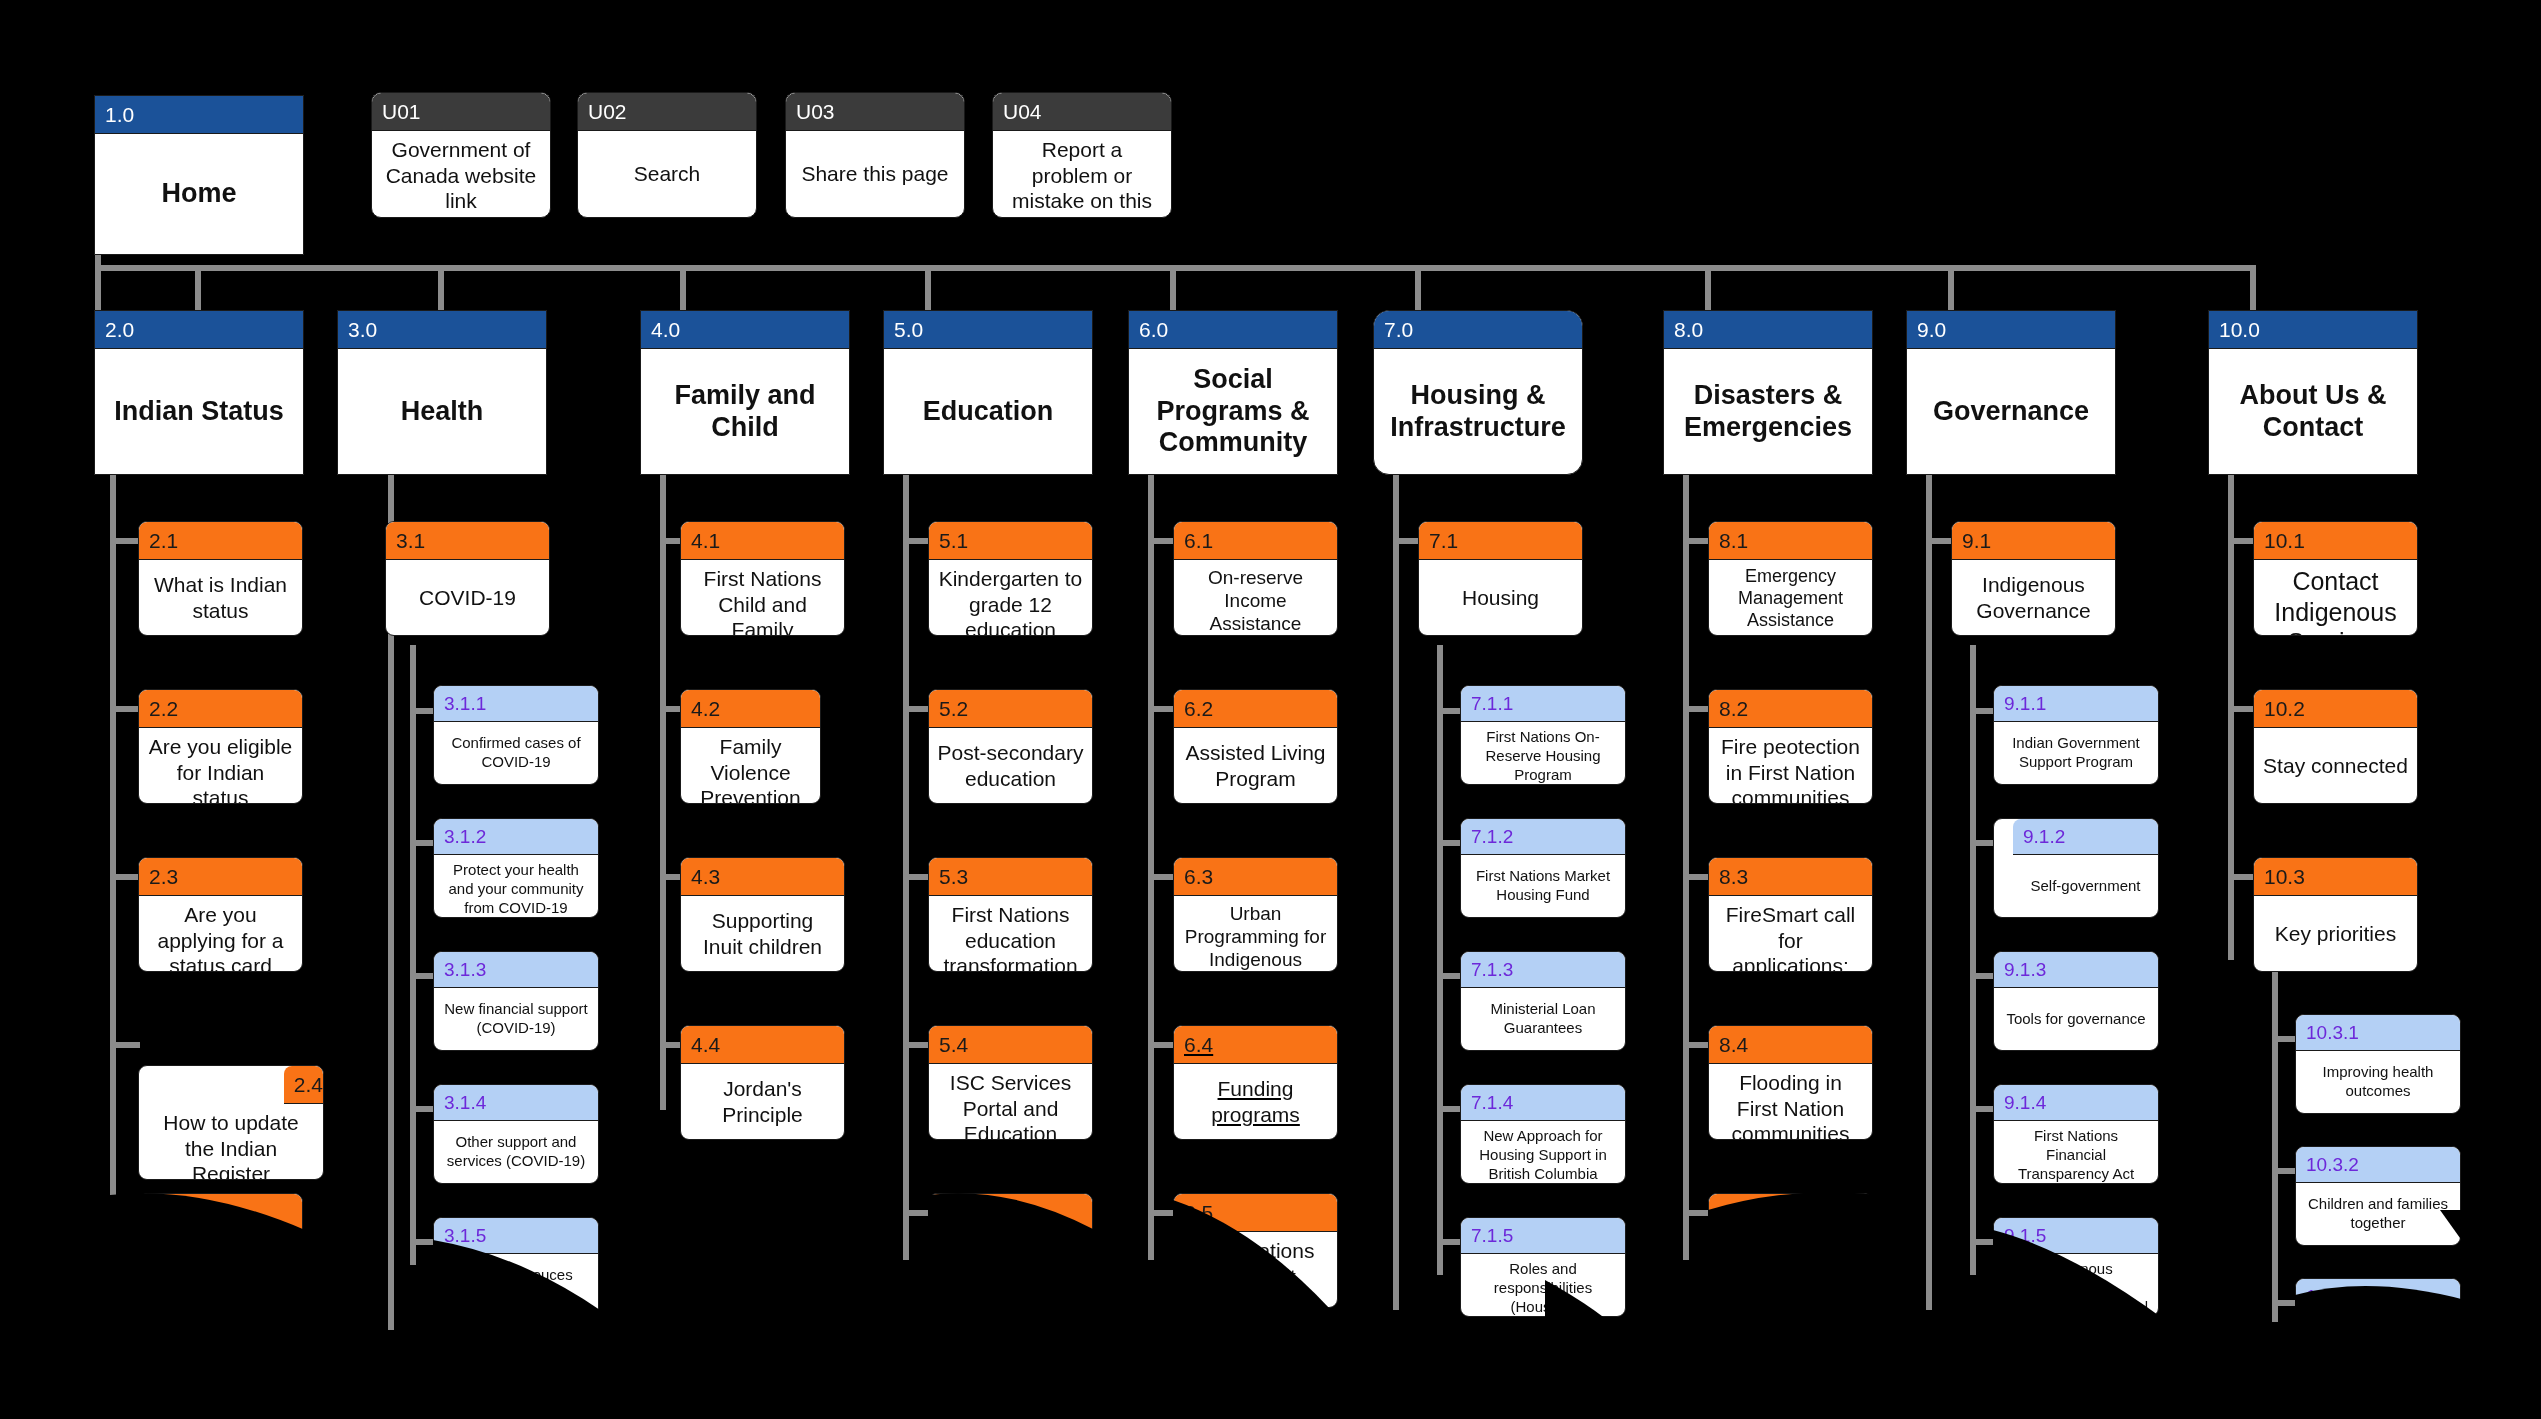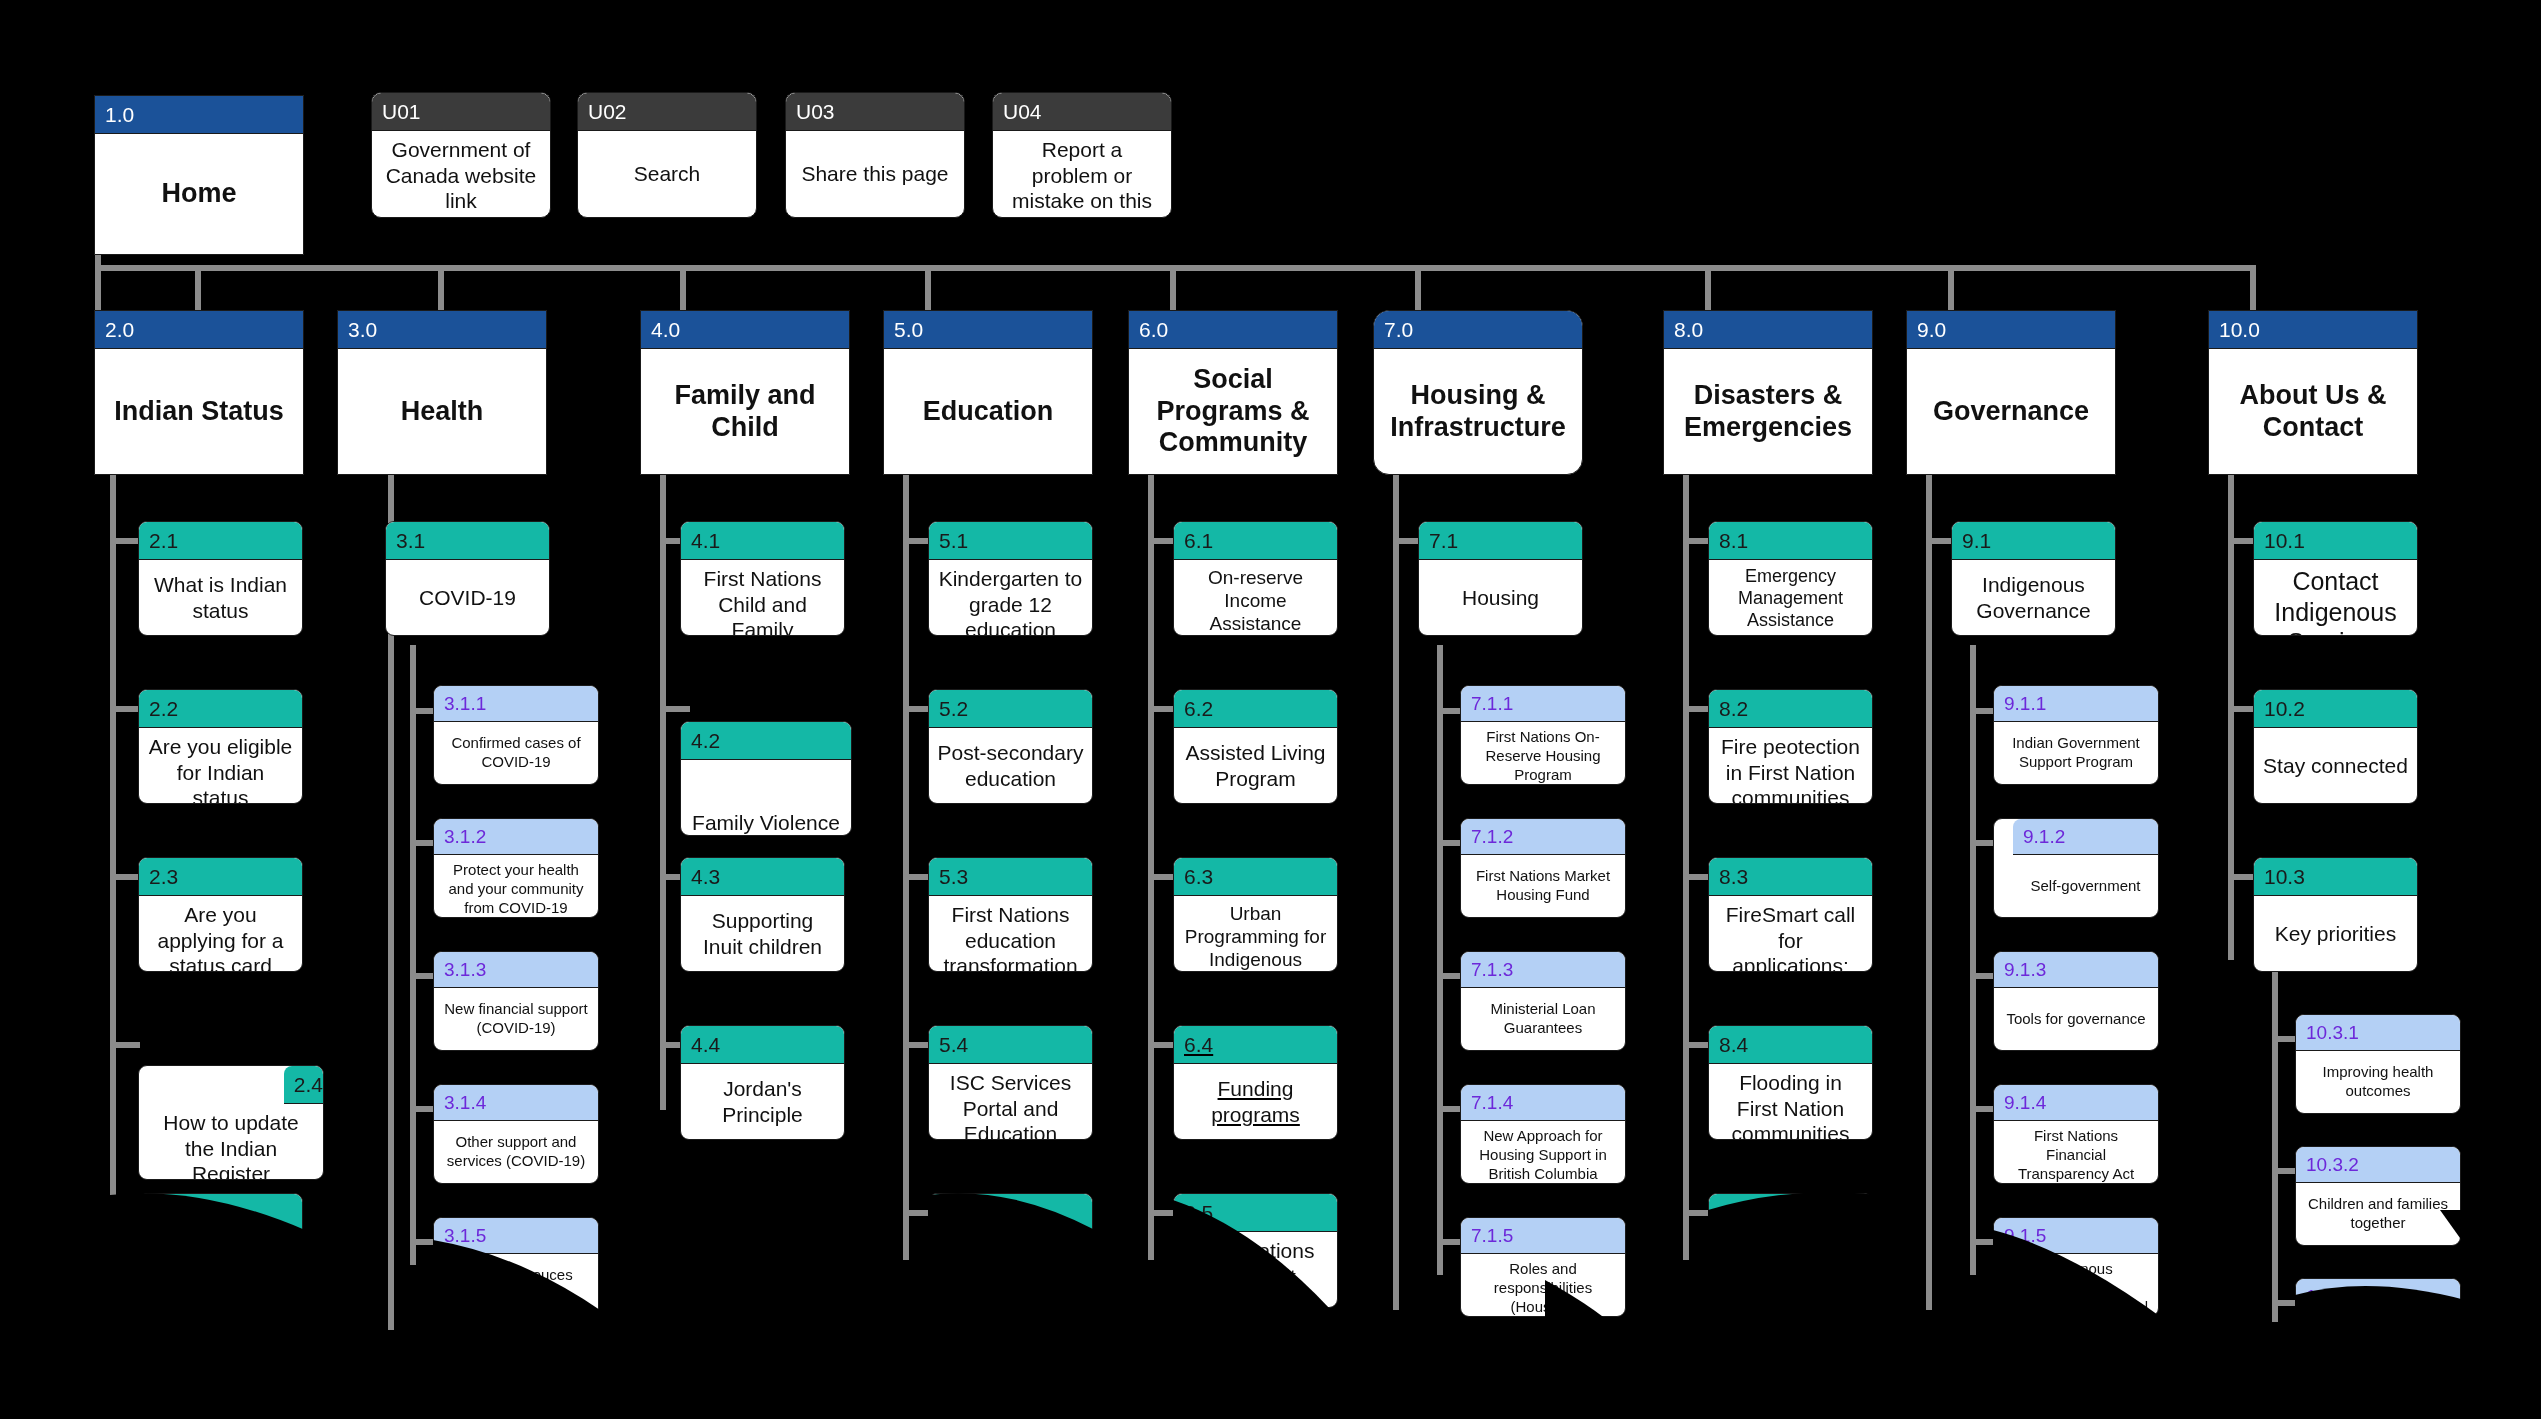--- a/index.html
+++ b/index.html
@@ -56,21 +56,21 @@
   .lvl1 { border-radius: 1px; }
 
   
   .util { border-radius: 10px; }
   .util .hdr { background: #3b3b3b; border-radius: 9px 9px 0 0; }
   .util .body { font-size: 21px; line-height: 1.22; font-weight: normal; }
 
   
   .lvl2 { border-radius: 9px; }
   .lvl2 .hdr {
-    background: #14b8a6; color: #1a1a1a;
+    background: #f97316; color: #1a1a1a;
     border-radius: 8px 8px 0 0; font-size: 21px;
   }
   .lvl2 .body { font-size: 21px; line-height: 1.22; }
 
   
   .lvl3 { border-radius: 9px; }
   .lvl3 .hdr {
     background: #b4d0f5; color: #6d28d9;
     border-radius: 8px 8px 0 0; font-size: 19px;
   }
@@ -275,21 +275,21 @@
   </div>
   <div class="card lvl3" style="left:433px; top:1217px; width:166px; height:100px;">
     <div class="hdr">3.1.5</div>
     <div class="body">Access resouces (COVID-19)</div>
   </div>
 
   <div class="card lvl2" style="left:680px; top:521px; width:165px; height:115px;">
     <div class="hdr">4.1</div>
     <div class="body">First Nations Child and Family Services</div>
   </div>
-  <div class="card lvl2" style="left:680px; top:721px; width:172px; height:115px;gap:44px;">
+  <div class="card lvl2" style="left:680px; top:689px; width:141px; height:115px;">
     <div class="hdr">4.2</div>
     <div class="body">Family Violence Prevention Program</div>
   </div>
   <div class="card lvl2" style="left:680px; top:857px; width:165px; height:115px;">
     <div class="hdr">4.3</div>
     <div class="body">Supporting Inuit children</div>
   </div>
   <div class="card lvl2" style="left:680px; top:1025px; width:165px; height:115px;">
     <div class="hdr">4.4</div>
     <div class="body">Jordan's Principle</div>

